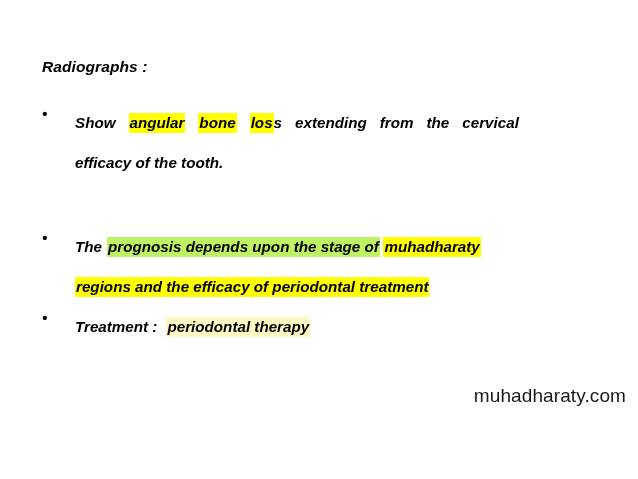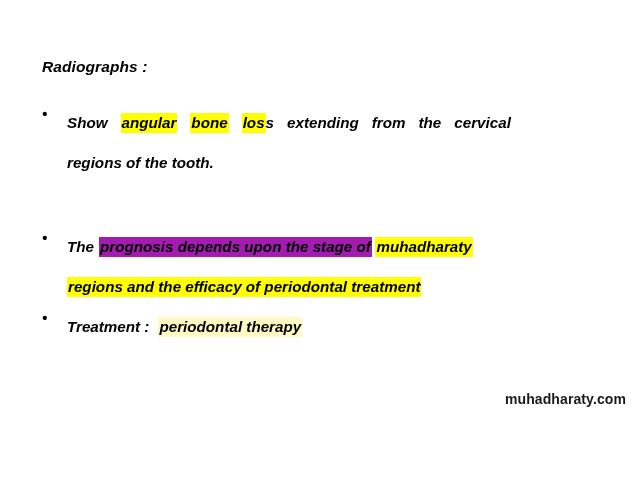--- a/index.html
+++ b/index.html
@@ -49,21 +49,21 @@
     top: 0px;
     width: 14px;
     font-size: 15px;
     font-weight: bold;
     font-style: italic;
     color: #000000;
     line-height: 22px;
     text-align: left;
   }
   .bullet-body {
-    margin-left: 27px;
+    margin-left: 35px;
     font-size: 15.2px;
     font-weight: bold;
     font-style: italic;
     color: #000000;
     line-height: 40px;
   }
 
   
   .line {
     display: block;
@@ -83,51 +83,51 @@
   .gapL { display: inline-block; width: 13px; }
   .gapM { display: inline-block; width: 9px; }
   .gapS { display: inline-block; width: 5px; }
   .gapXS { display: inline-block; width: 3.5px; }
 
   
   .watermark {
     position: absolute;
     right: 12px;
     bottom: 6px;
-    font-size: 14px;
-    font-weight: bold;
+    font-size: 19px;
+    font-weight: normal;
     font-style: normal;
     color: #1a1a1a;
     letter-spacing: 0.1px;
     white-space: nowrap;
   }
 </style>
 </head>
 <body>
 
 <div id="slide" style="background: rgb(255, 255, 255);">
 
   <div class="slide-title" style="color: rgb(0, 0, 0);">Radiographs :</div>
 
   <div class="bullet-row" style="top:103px;">
     <span class="bullet-mark" style="color: rgb(0, 0, 0);">•</span>
     <div class="bullet-body" style="color: rgb(0, 0, 0);">
 
       <span class="line"><span>Show</span><span class="gapL"></span><span class="hl" style="background-color: rgb(255, 255, 0);">angular</span><span class="gapL"></span><span class="hl" style="background-color: rgb(255, 255, 0);">bone</span><span class="gapL"></span><span class="hl" style="background-color: rgb(255, 255, 0);">los</span><span>s</span><span class="gapL"></span><span>extending</span><span class="gapL"></span><span>from</span><span class="gapL"></span><span>the</span><span class="gapL"></span><span>cervical</span></span>
 
-      <span class="line"><span>regions of the tooth.</span></span>
+      <span class="line"><span>efficacy of the tooth.</span></span>
 
     </div>
   </div>
 
   <div class="bullet-row" style="top:227px;">
     <span class="bullet-mark" style="color: rgb(0, 0, 0);">•</span>
     <div class="bullet-body" style="color: rgb(0, 0, 0);">
 
-      <span class="line"><span>The</span><span class="gapS"></span><span class="hl" style="background-color: #a21caf;">prognosis  depends  upon  the  stage  of</span><span class="gapXS"></span><span class="hl" style="background-color: rgb(255, 255, 0);">muhadharaty</span></span>
+      <span class="line"><span>The</span><span class="gapS"></span><span class="hl" style="background-color: #bef264;">prognosis  depends  upon  the  stage  of</span><span class="gapXS"></span><span class="hl" style="background-color: rgb(255, 255, 0);">muhadharaty</span></span>
 
       <span class="line"><span class="hl" style="background-color: rgb(255, 255, 0);">regions and the efficacy of  periodontal treatment</span></span>
 
     </div>
   </div>
 
   <div class="bullet-row" style="top:307px;">
     <span class="bullet-mark" style="color: rgb(0, 0, 0);">•</span>
     <div class="bullet-body" style="color: rgb(0, 0, 0);">
 

